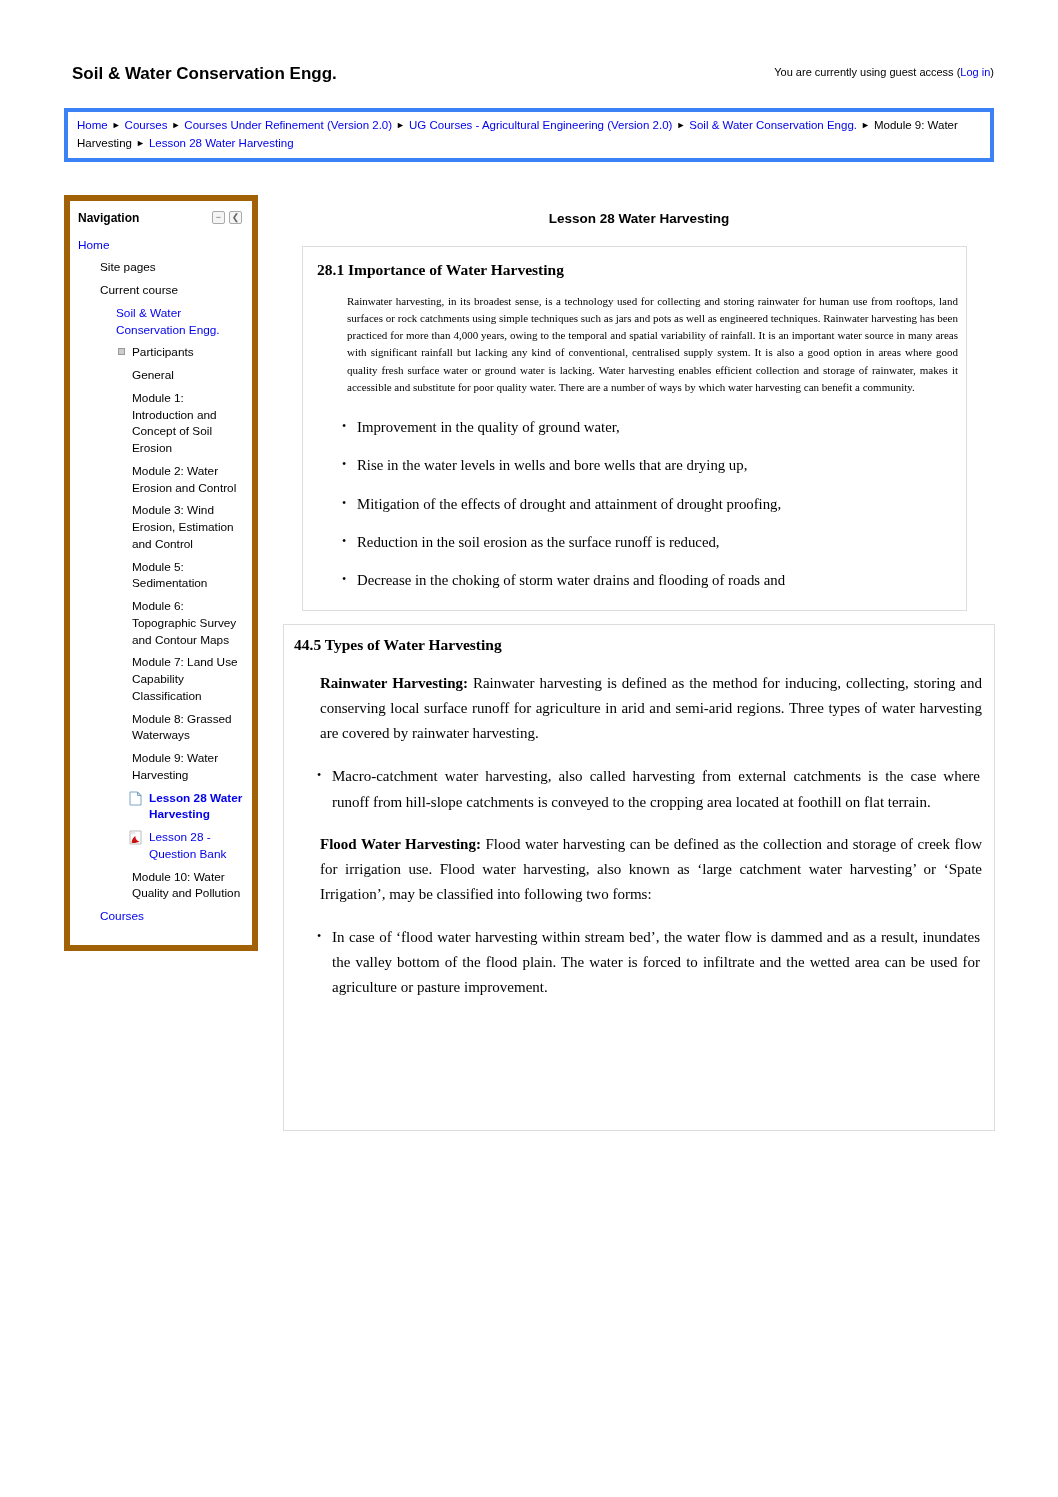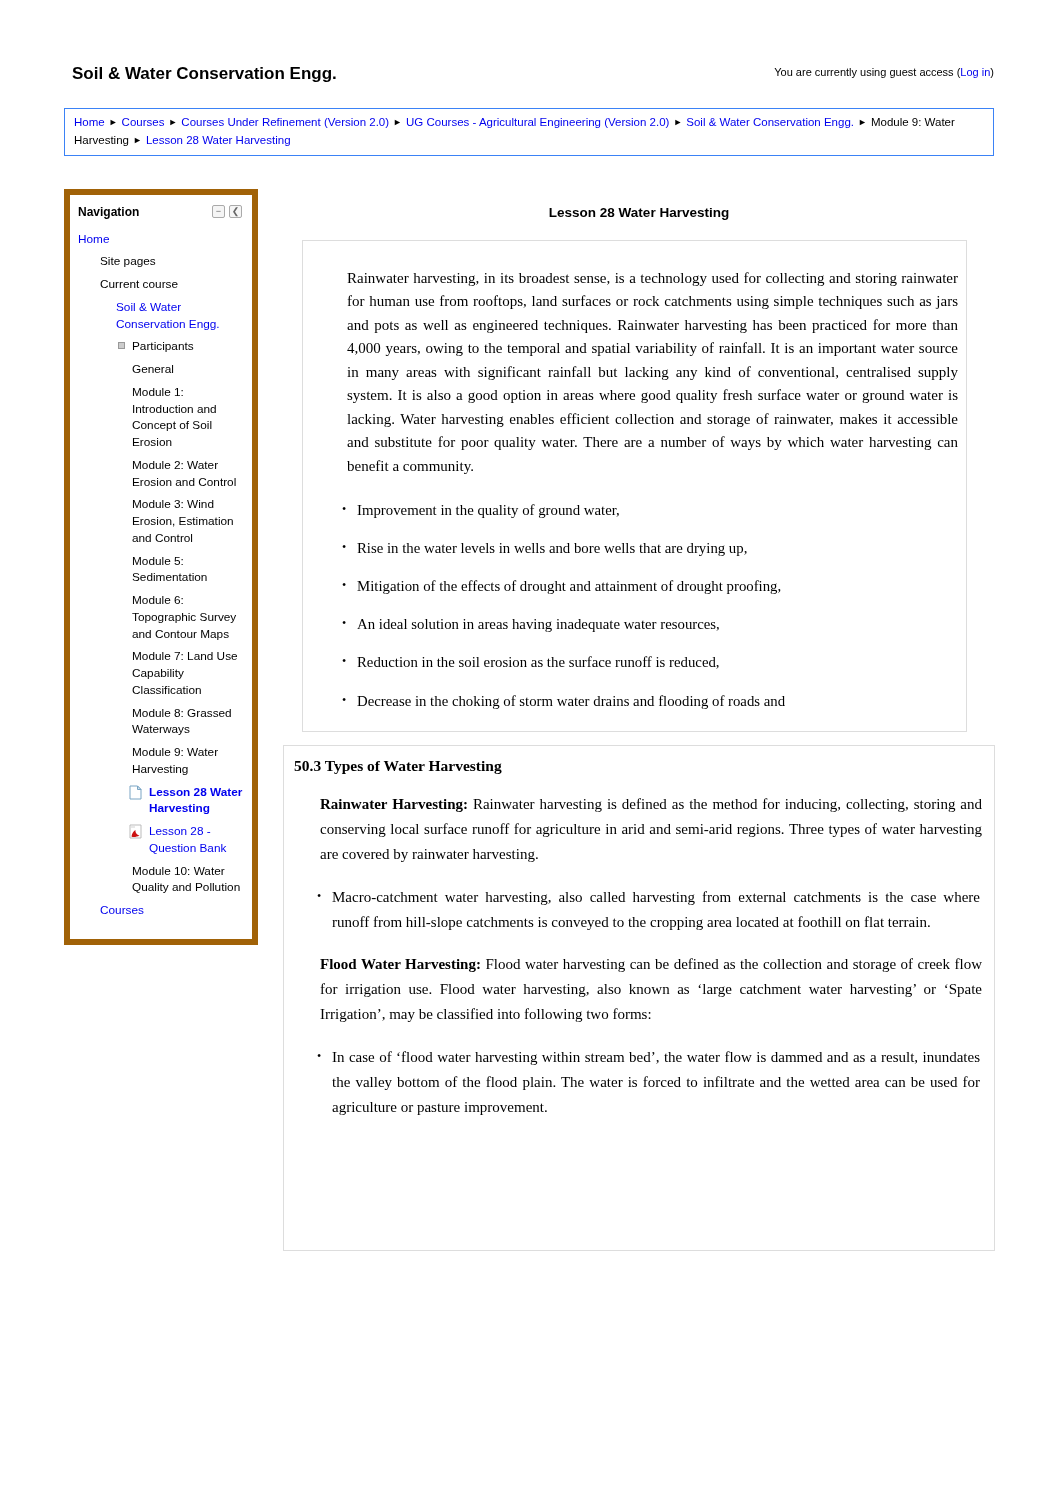--- a/index.html
+++ b/index.html
@@ -10,21 +10,21 @@
   .page{position:relative;width:1058px;height:1086px;}
 
   
   .header{position:relative;padding-top:64px;}
   .site-title{margin:0 0 0 72px;font-size:17px;font-weight:bold;}
   .guest-notice{position:absolute;top:66px;right:64px;font-size:11px;}
   .guest-notice a,.lnk{color:#0000EE;text-decoration:none;cursor:pointer;}
 
   
   .breadcrumb{
-    margin:24px 64px 0 64px;border:1px solid #3b82f6;background:#fff;
+    margin:24px 64px 0 64px;border:4px solid #3b82f6;background:#fff;
     padding:5px 9px;font-size:11.5px;line-height:1.55;
   }
   .bc-item{color:#0000EE;cursor:pointer;}
   .bc-plain{color:#000;}
   .bc-sep{color:#000;font-size:9px;margin:0 4px;vertical-align:1px;}
 
   
   .columns{display:flex;align-items:flex-start;margin:33px 63px 0 64px;}
 
   
@@ -47,21 +47,21 @@
     background:#ccc;border:1px solid #999;}
   .doc-icon{position:absolute;left:59px;top:1px;width:13px;height:15px;}
 
   
   .main{flex:1 1 auto;min-width:0;}
   .page-title{text-align:center;font-weight:bold;font-size:13.5px;margin:16px 0 0 0;}
   .content-box{border:1px solid #ddd;font-family:"Liberation Serif",serif;box-sizing:border-box;}
   .box1{margin:20px 28px 13px 19px;padding:12px 8px 18px 12px;}
   .box2{margin:0;padding:9px 8px 130px 8px;}
   .sec-heading{font-size:15.5px;font-weight:bold;margin:2px 0 0 2px;font-family:"Liberation Serif",serif;}
-  .box1 .body-para{margin:14px 0 0 32px;font-size:15px;line-height:1.57;text-align:justify;}
+  .box1 .body-para{margin:14px 0 0 32px;font-size:11px;line-height:1.57;text-align:justify;}
   ul.bullets{list-style:none;padding:0;}
   ul.bullets li{position:relative;text-align:justify;}
   ul.bullets li::before{content:"\2022";position:absolute;left:-15px;top:1px;font-size:12px;}
   .bullets1{margin:20px 6px 0 42px;}
   .bullets1 li{font-size:14.8px;line-height:1.57;margin-bottom:15px;}
   .bullets1 li:last-child{margin-bottom:0;}
   .box2 .body-para{margin:17px 4px 0 28px;font-size:15px;line-height:1.67;text-align:justify;}
   .bullets2{margin:18px 6px 0 40px;}
   .bullets2 li{font-size:15px;line-height:1.67;margin-bottom:13px;}
   .bullets2 li:last-child{margin-bottom:0;}
@@ -152,33 +152,33 @@
       </div>
       <div class="nav-item ind1">
         <span class="lnk">Courses</span>
       </div>
     </div>
 
     <div class="main">
       <div class="page-title">Lesson 28 Water Harvesting</div>
 
       <div class="content-box box1">
+        <div class="sec-heading">28.1 Importance of Water Harvesting</div>
         <p class="body-para">Rainwater harvesting, in its broadest sense, is a technology used for collecting and storing rainwater for human use from rooftops, land surfaces or rock catchments using simple techniques such as jars and pots as well as engineered techniques. Rainwater harvesting has been practiced for more than 4,000 years, owing to the temporal and spatial variability of rainfall. It is an important water source in many areas with significant rainfall but lacking any kind of conventional, centralised supply system. It is also a good option in areas where good quality fresh surface water or ground water is lacking. Water harvesting enables efficient collection and storage of rainwater, makes it accessible and substitute for poor quality water. There are a number of ways by which water harvesting can benefit a community.</p>
         <ul class="bullets bullets1">
           <li>Improvement in the quality of ground water,</li>
           <li>Rise in the water levels in wells and bore wells that are drying up,</li>
           <li>Mitigation of the effects of drought and attainment of drought proofing,</li>
-          <li>An ideal solution in areas having inadequate water resources,</li>
           <li>Reduction in the soil erosion as the surface runoff is reduced,</li>
           <li>Decrease in the choking of storm water drains and flooding of roads and</li>
         </ul>
       </div>
 
       <div class="content-box box2">
-        <div class="sec-heading">50.3 Types of Water Harvesting</div>
+        <div class="sec-heading">44.5 Types of Water Harvesting</div>
         <p class="body-para"><b>Rainwater Harvesting:</b><span> Rainwater harvesting is defined as the method for inducing, collecting, storing and conserving local surface runoff for agriculture in arid and semi-arid regions. Three types of water harvesting are covered by rainwater harvesting.</span></p>
         <ul class="bullets bullets2">
           <li>Macro-catchment water harvesting, also called harvesting from external catchments is the case where runoff from hill-slope catchments is conveyed to the cropping area located at foothill on flat terrain.</li>
         </ul>
         <p class="body-para"><b>Flood Water Harvesting:</b><span> Flood water harvesting can be defined as the collection and storage of creek flow for irrigation use. Flood water harvesting, also known as ‘large catchment water harvesting’ or ‘Spate Irrigation’, may be classified into following two forms:</span></p>
         <ul class="bullets bullets2">
           <li>In case of ‘flood water harvesting within stream bed’, the water flow is dammed and as a result, inundates the valley bottom of the flood plain. The water is forced to infiltrate and the wetted area can be used for agriculture or pasture improvement.</li>
         </ul>
       </div>
     </div>

